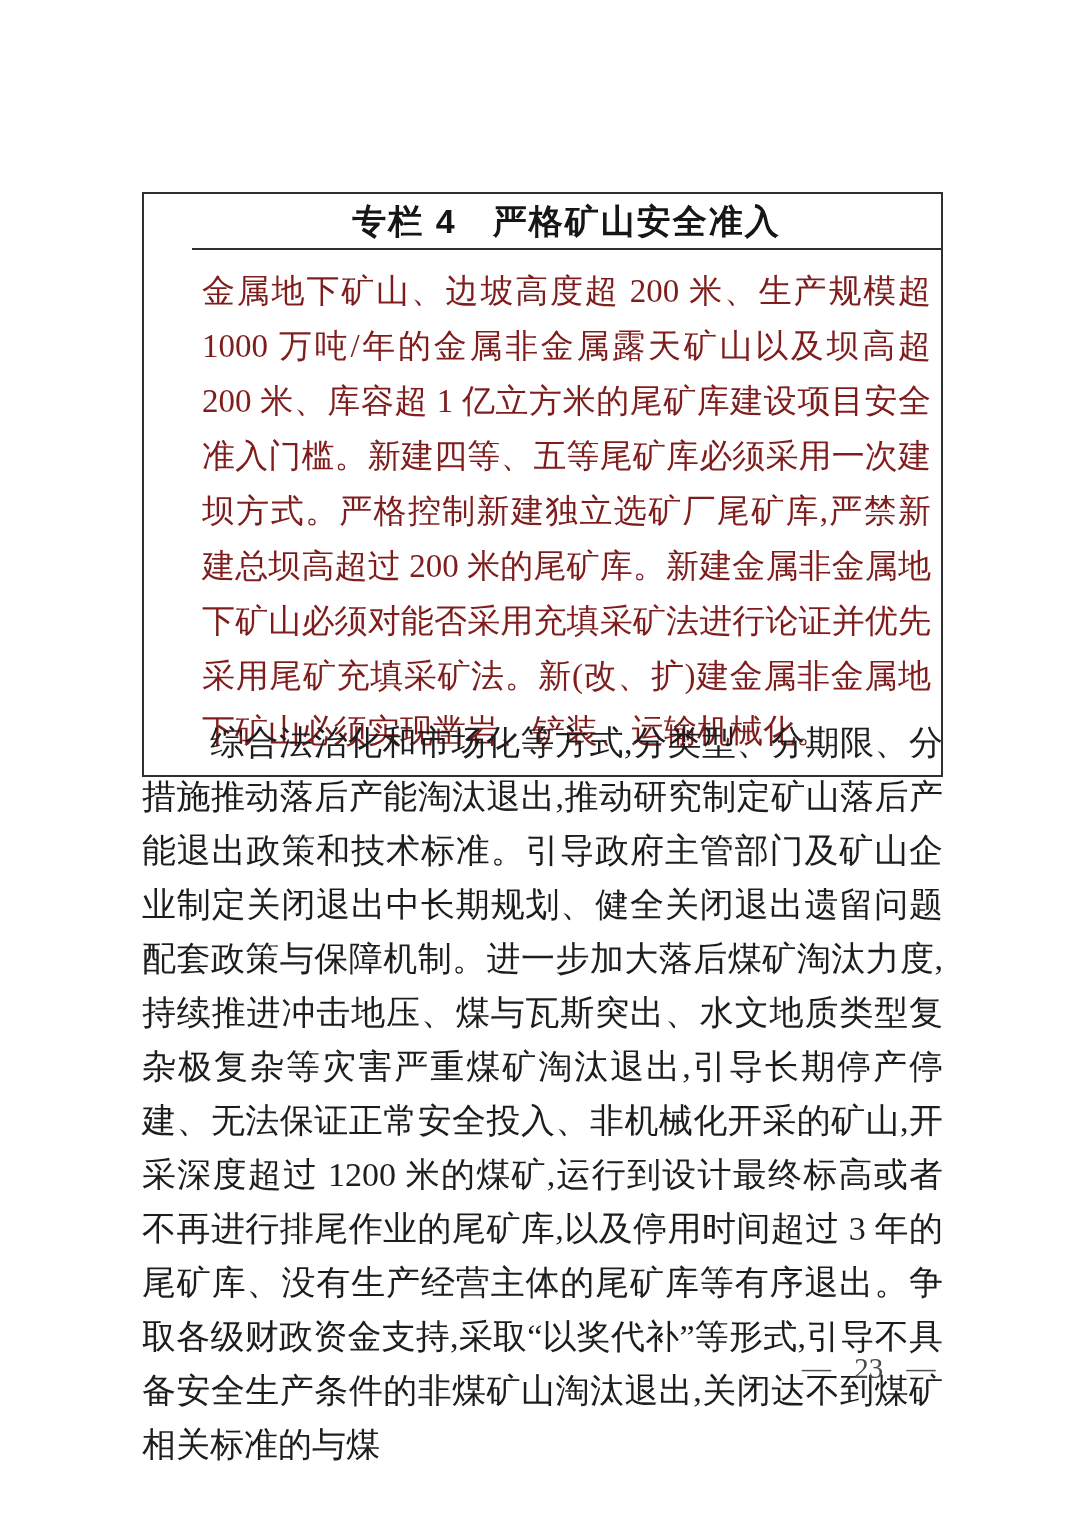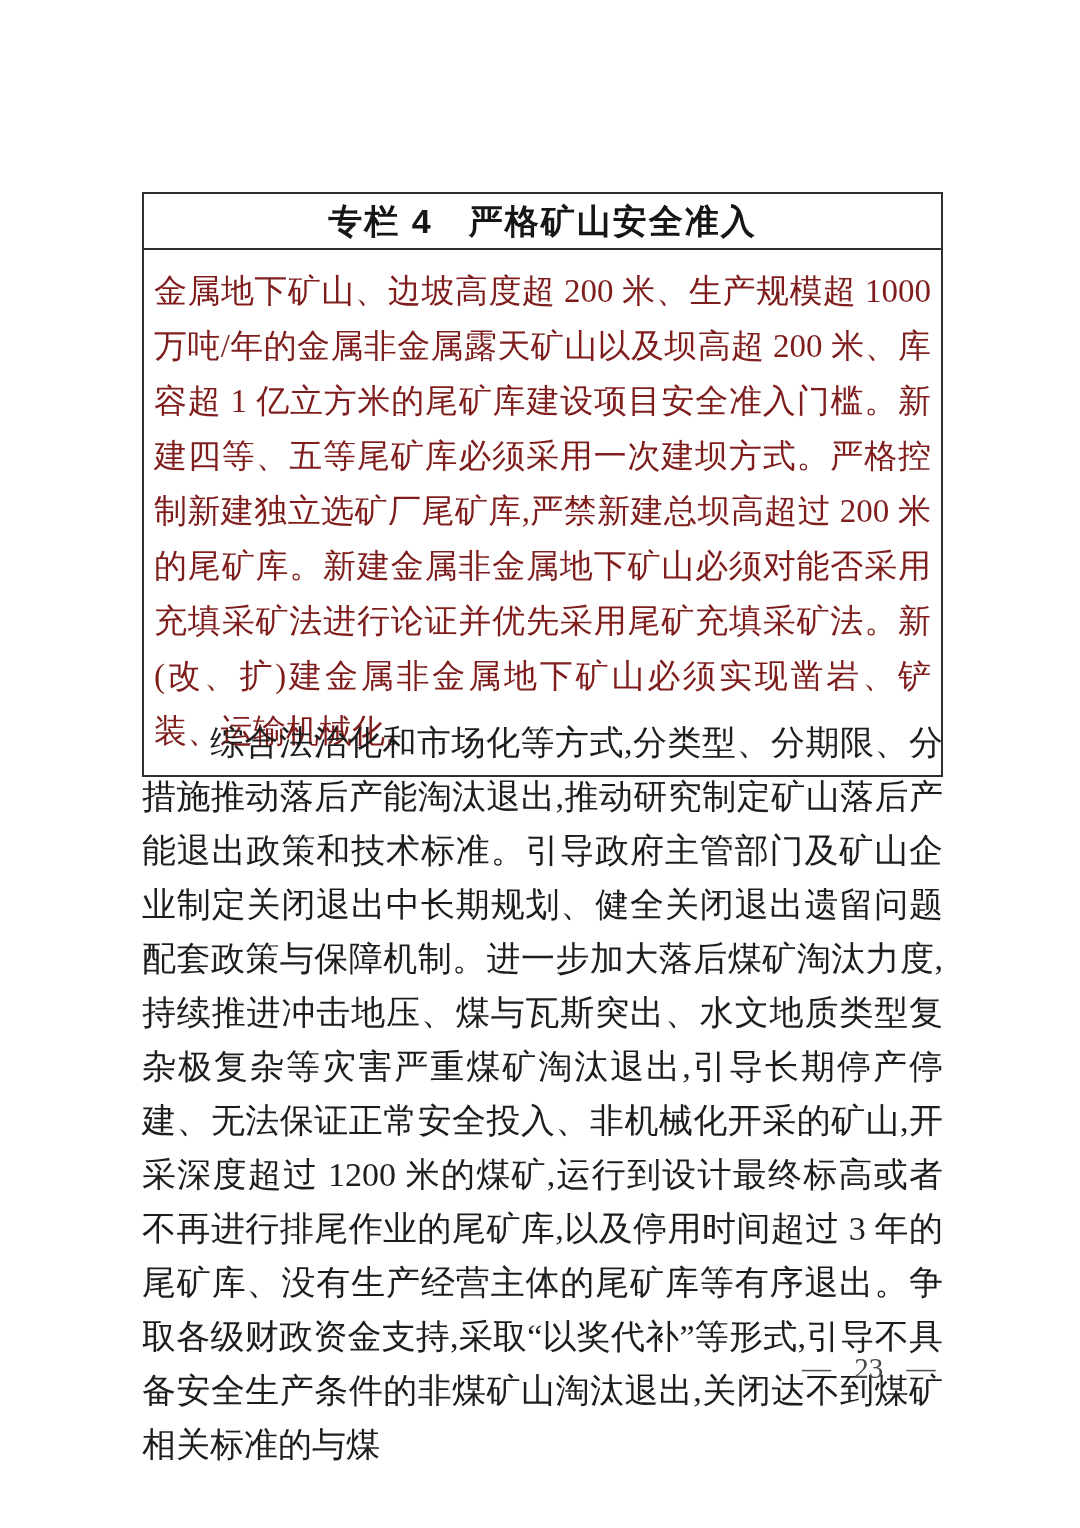--- a/index.html
+++ b/index.html
@@ -15,20 +15,21 @@
   }
   .callout-box {
     position: absolute;
     left: 142px;
     top: 192px;
     width: 801px;
     min-height: 508px;
     border: 2px solid #2f2f2f;
     box-sizing: border-box;
     background: #ffffff;
+    padding-left: 48px;
   }
   .box-title {
     height: 54px;
     line-height: 54px;
     text-align: center;
     font-family: "Liberation Sans", sans-serif;
     font-weight: 700;
     font-size: 34px;
     letter-spacing: 2px;
     border-bottom: 2px solid #2f2f2f;

